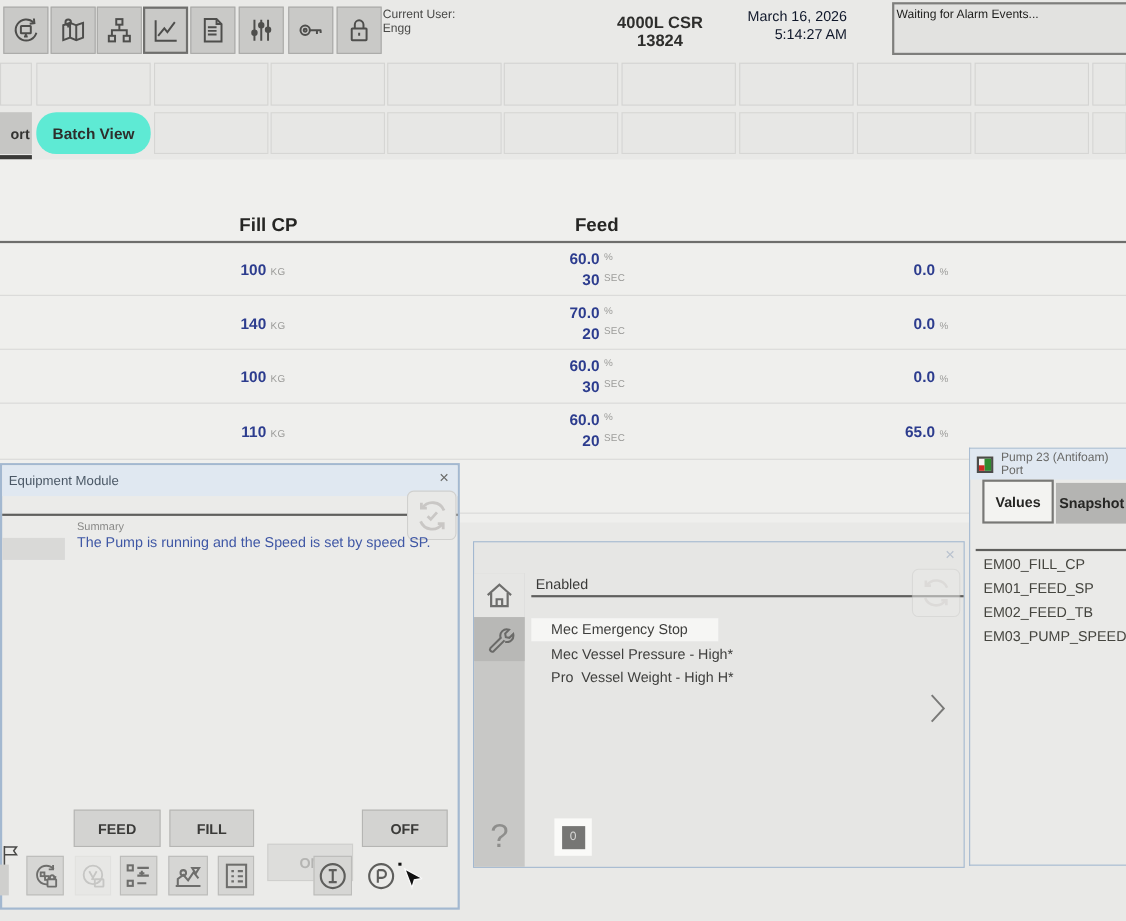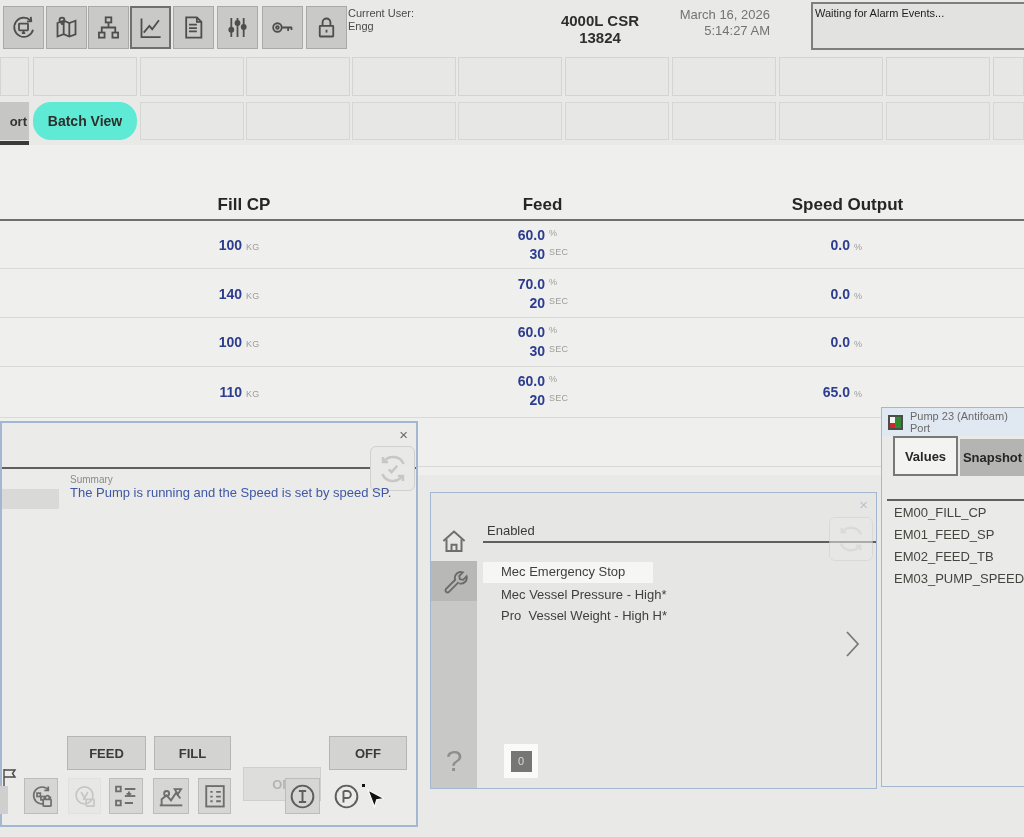--- a/index.html
+++ b/index.html
@@ -10,21 +10,21 @@
   svg{display:block;}
 
   
   .tbtn{top:6px;width:41px;height:43px;background:#c9c9c7;border:1px solid #a9a9a7;
         box-sizing:border-box;display:flex;align-items:center;justify-content:center;}
   .tbtn.sel{border:2px solid #6f6f6d;}
   .userblk{left:348px;top:7px;font-size:11px;line-height:13px;color:#4a4a48;}
   .ctitle{left:500px;top:12px;width:200px;text-align:center;font-weight:bold;
           font-size:15px;line-height:17px;color:#2e2e2c;}
   .dtime{left:628px;top:7px;width:142px;text-align:right;font-size:13px;
-         line-height:16px;color:#737373;}
+         line-height:16px;color:#0f172a;}
   .alarmbox{left:773px;top:2px;width:247px;height:48px;background:#e2e2e0;
             border:2px solid #7e7e7c;box-sizing:border-box;font-size:11px;
             color:#1d1d1b;padding:3px 2px;margin-left:38px;}
 
   
   .slot{top:57px;height:39px;background:#e7e7e5;border:1px solid #d4d4d2;box-sizing:border-box;}
   .tabslot{top:102px;height:38px;background:#e7e7e5;border:1px solid #d6d6d4;box-sizing:border-box;}
   .tab-ort{left:0;top:102px;width:29px;height:38px;background:#c6c6c4;
            font-size:13px;font-weight:bold;color:#333331;display:flex;
            align-items:center;justify-content:flex-end;padding-right:2px;box-sizing:border-box;}
@@ -194,21 +194,20 @@
 <div class="abs tabslot" style="left:458px;width:104px"></div>
 <div class="abs tabslot" style="left:565px;width:104px"></div>
 <div class="abs tabslot" style="left:672px;width:104px"></div>
 <div class="abs tabslot" style="left:779px;width:104px"></div>
 <div class="abs tabslot" style="left:886px;width:104px"></div>
 <div class="abs tabslot" style="left:993px;width:31px"></div>
 
 <div class="abs tablewrap">
   <div class="abs th" style="left:160px;width:168px">Fill CP</div>
   <div class="abs th" style="left:465px;width:155px">Feed</div>
-  <div class="abs th" style="left:760px;width:175px">Speed Output</div>
   <div class="abs hline"></div>
 
   <div class="abs trow" style="top:76px;height:48px">
     <div class="cell-fill"><span class="v navy">100</span><span class="unit">KG</span></div>
     <div class="cell-feed">
       <div class="feedline"><span class="navy">60.0</span><span class="unit">%</span></div>
       <div class="feedline"><span class="navy">30</span><span class="unit">SEC</span></div>
     </div>
     <div class="cell-speed"><span class="v navy">0.0</span><span class="unit">%</span></div>
   </div>
@@ -237,20 +236,23 @@
       <div class="feedline"><span class="navy">60.0</span><span class="unit">%</span></div>
       <div class="feedline"><span class="navy">20</span><span class="unit">SEC</span></div>
     </div>
     <div class="cell-speed"><span class="v navy">65.0</span><span class="unit">%</span></div>
   </div>
 
   <div class="abs trow" style="top:273px;height:49px"></div>
 </div>
 
 <div class="abs dlg" style="left:0;top:421px;width:418px;height:406px">
+  <div class="dlgtitle">
+    <span>Equipment Module</span>
+  </div>
   <span class="closex">×</span>
 
   <div class="abs" style="left:0;top:44px;width:414px;height:2px;background:#5f5f5d"></div>
   <div class="abs refreshbtn" style="left:368px;top:23px;width:45px;height:45px">
     <svg width="34" height="34" viewBox="0 0 24 24" fill="none" stroke="#c9c7c5" stroke-width="1.8">
       <path d="M19.5 8.5A8 8 0 0 0 5.5 7"></path>
         <path d="M5 3.5V7h3.5"></path>
       <path d="M4.5 15.5A8 8 0 0 0 18.5 17"></path>
         <path d="M19 20.5V17h-3.5"></path>
       <path d="M9 12.2l2 2 4-4.5"></path>

